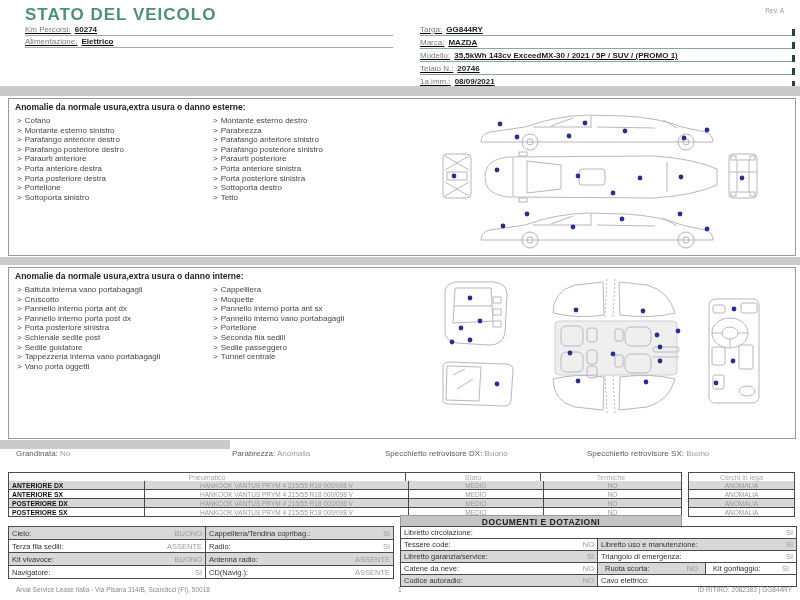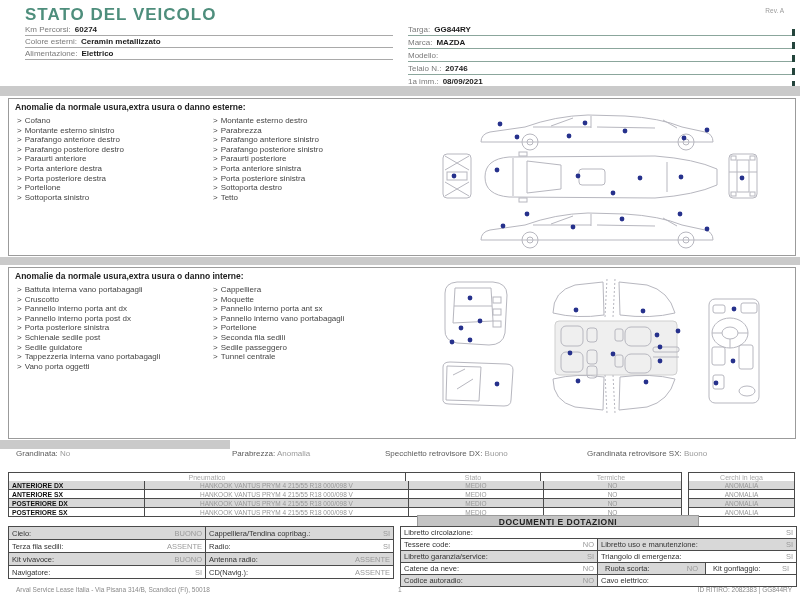--- a/index.html
+++ b/index.html
@@ -7,23 +7,23 @@
         font-family:"Liberation Sans","DejaVu Sans",sans-serif;overflow:hidden;}
 
   
   #doc-title{position:absolute;left:25px;top:5px;font-size:17px;font-weight:bold;
              letter-spacing:1px;color:#4e8e7c;}
   #rev-label{position:absolute;right:16px;top:7px;font-size:6.5px;color:#9a9a9a;}
   .fields{position:absolute;}
   #left-fields{left:25px;top:24px;width:368px;}
   #right-fields{left:408px;top:23px;width:387px;}
   .frow{position:relative;display:flex;align-items:flex-end;gap:4px;
-        border-bottom:1px solid #a9a9a9;padding-bottom:1px;}
+        border-bottom:1px solid #a9a9a9;padding-bottom:1px;text-decoration:underline;}
   #left-fields .frow{height:10px;}
-  #right-fields .frow{height:11px;border-bottom-color:#8ba69c;}
+  #right-fields .frow{height:11px;border-bottom-color:#8ba69c;margin-left:12px;}
   .flabel{font-size:8px;color:#7a7a7a;white-space:nowrap;}
   .fvalue{font-size:8px;font-weight:bold;color:#1c1c1c;white-space:nowrap;}
   .tick{position:absolute;right:0;bottom:-1px;width:3px;height:7px;background:#23443b;}
 
   .band{position:absolute;background:#cacaca;}
   #band1{left:0;top:86px;width:800px;height:10px;}
   #band2{left:0;top:257px;width:800px;height:8px;}
   #band3{left:0;top:440px;width:230px;height:9px;}
 
   
@@ -61,21 +61,21 @@
   .crow{height:8px;display:flex;align-items:center;justify-content:center;color:#989898;}
   .crow + .crow{border-top:1px solid #4a4a4a;}
   .crow.head{color:#a9a9a9;font-size:7px;}
   .crow.shade{background:#d8d8d8;}
 
   
   .theader{position:absolute;top:515px;height:11px;background:#c4c4c4;border:1px solid #9b9b9b;
            display:flex;align-items:center;justify-content:center;
            font-size:8.5px;font-weight:bold;color:#222;letter-spacing:.5px;}
   #stato-header{left:8px;width:250px;margin-top:26px;}
-  #doc-header{left:400px;width:280px;margin-left:17px;}
+  #doc-header{left:400px;width:280px;}
   .btable{position:absolute;top:526px;border:1px solid #4a4a4a;background:#fff;font-size:7.5px;}
   #stato-table{left:8px;width:384px;}
   #doc-table{left:400px;width:395px;}
   .brow{display:flex;}
   .brow + .brow{border-top:1px solid #4a4a4a;}
   #stato-table .brow{height:12px;}
   #doc-table .brow{height:11px;}
   .half{display:flex;align-items:center;padding:0 3px;box-sizing:border-box;}
   .half-l{width:197px;border-right:1px solid #4a4a4a;}
   .half-r{flex:1;padding:0;}
@@ -104,41 +104,38 @@
 
   <div id="doc-title">STATO DEL VEICOLO</div>
   <div id="rev-label">Rev. A</div>
 
   <div id="left-fields" class="fields">
       <div class="frow">
         <span class="flabel">Km Percorsi:</span>
         <span class="fvalue">60274</span>
       </div>
       <div class="frow">
-        <span class="flabel">Colore esterni:</span>
-        <span class="fvalue">Ceramin metallizzato</span>
-      </div>
-      <div class="frow">
         <span class="flabel">Alimentazione:</span>
         <span class="fvalue">Elettrico</span>
       </div>
     </div>
   <div id="right-fields" class="fields">
       <div class="frow">
         <span class="flabel">Targa:</span>
         <span class="fvalue">GG844RY</span>
         <span class="tick"></span>
       </div>
       <div class="frow">
         <span class="flabel">Marca:</span>
         <span class="fvalue">MAZDA</span>
         <span class="tick"></span>
       </div>
       <div class="frow">
         <span class="flabel">Modello:</span>
+        <span class="fvalue">35,5kWh 143cv ExceedMX-30 / 2021 / 5P / SUV / (PROMO 1)</span>
         <span class="tick"></span>
       </div>
       <div class="frow">
         <span class="flabel">Telaio N.:</span>
         <span class="fvalue">20746</span>
         <span class="tick"></span>
       </div>
       <div class="frow">
         <span class="flabel">1a imm.:</span>
         <span class="fvalue">08/09/2021</span>
@@ -334,21 +331,21 @@
   </div>
   <div class="sline" style="left:232px;top:449px;">
     <span class="slabel">Parabrezza:</span>
     <span class="sval">Anomalia</span>
   </div>
   <div class="sline" style="left:365px;top:449px;padding-left:20px;">
     <span class="slabel">Specchietto retrovisore DX:</span>
     <span class="sval">Buono</span>
   </div>
   <div class="sline" style="left:587px;top:449px;">
-    <span class="slabel">Grandinata retrovisore SX:</span>
+    <span class="slabel">Specchietto retrovisore SX:</span>
     <span class="sval">Buono</span>
   </div>
   <div class="sline" style="left:16px;top:483px;text-decoration:underline;">
     <span class="slabel">Blocchetto chiavi:</span>
     <span class="sval">Buono</span>
   </div>
 
   <div id="tyre-table">
     <div class="trow">
       <span class="hspan1 th">Pneumatico</span>

